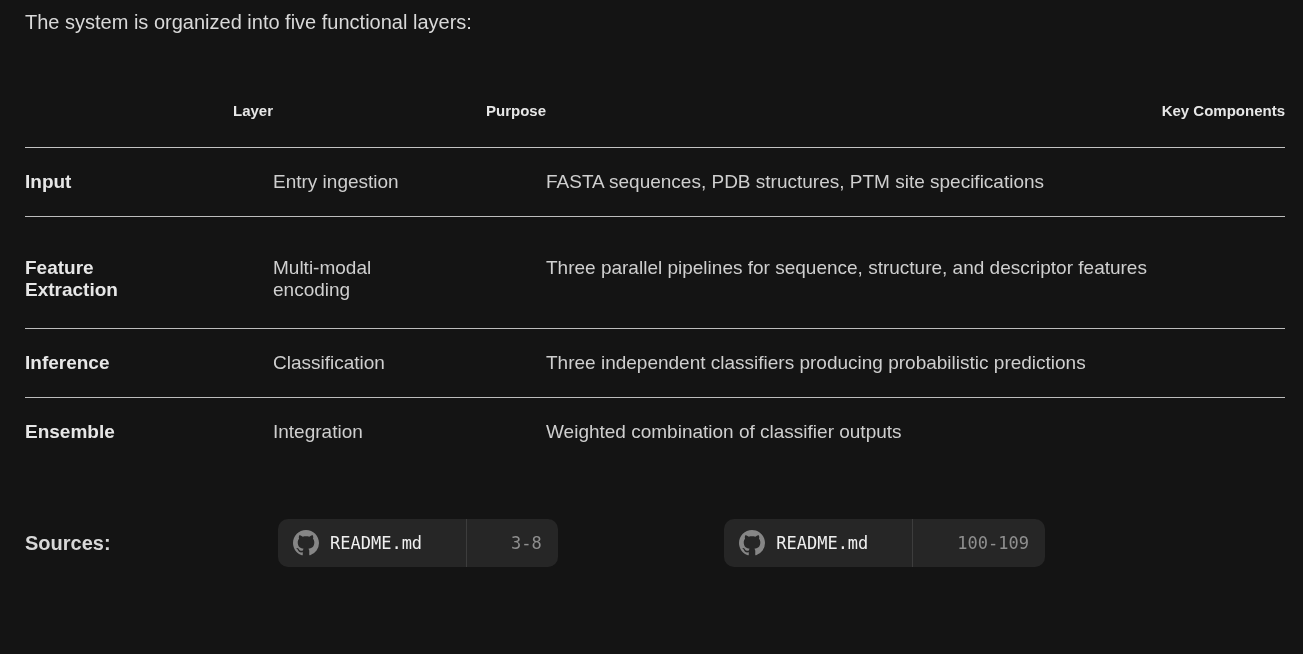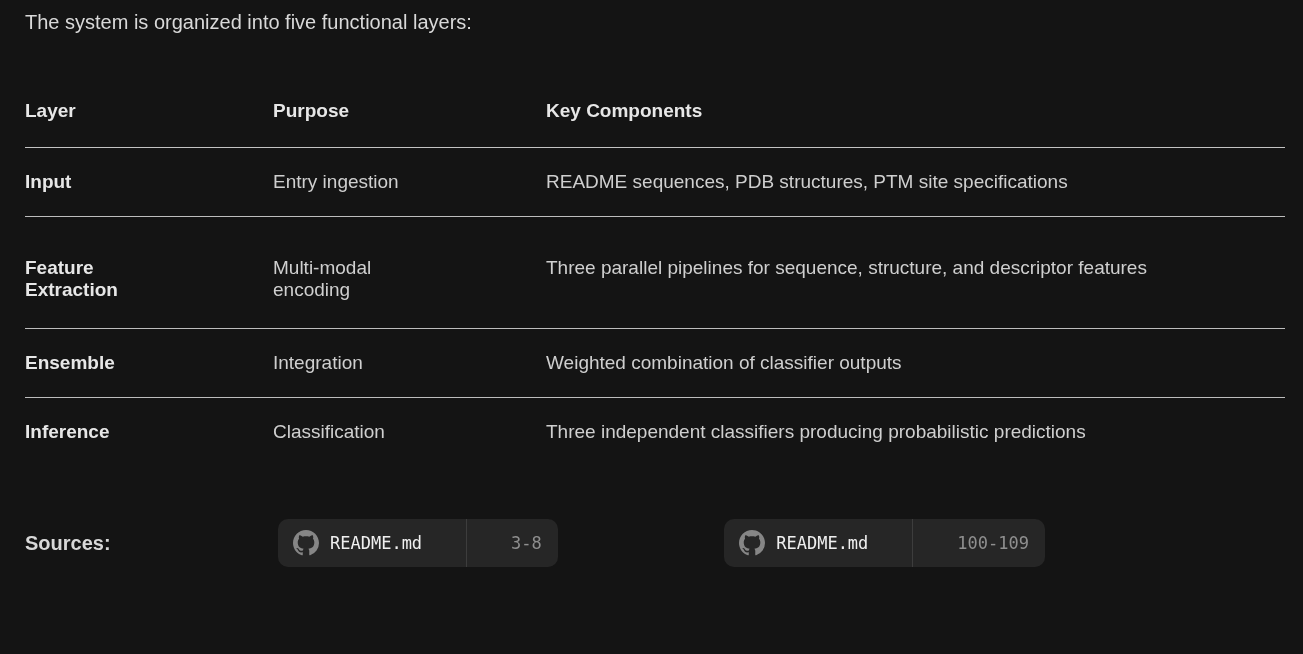--- a/index.html
+++ b/index.html
@@ -22,22 +22,22 @@
   }
   table.layers {
     border-collapse: collapse;
     table-layout: fixed;
     width: 1260px;
   }
   col.c1 { width: 248px; }
   col.c2 { width: 273px; }
   col.c3 { width: auto; }
   th {
-    text-align: left;
-    font-size: 19px;
+    text-align: right;
+    font-size: 15px;
     font-weight: 700;
     color: #e7e7e7;
     padding: 0 0 23px 0;
     border-bottom: 1px solid #c3c3c3;
     line-height: 26px;
   }
   td {
     vertical-align: top;
     font-size: 19px;
     line-height: 26px;
@@ -139,36 +139,36 @@
       <tr>
         <th>Layer</th>
         <th>Purpose</th>
         <th>Key Components</th>
       </tr>
     </thead>
     <tbody>
       <tr>
         <td class="col-layer">Input</td>
         <td class="col-purpose">Entry ingestion</td>
-        <td class="col-components">README sequences, PDB structures, PTM site specifications</td>
+        <td class="col-components">FASTA sequences, PDB structures, PTM site specifications</td>
       </tr>
       <tr class="row3">
         <td class="col-layer">Feature Extraction</td>
         <td class="col-purpose">Multi-modal encoding</td>
         <td class="col-components">Three parallel pipelines for sequence, structure, and descriptor features</td>
       </tr>
       <tr>
+        <td class="col-layer">Inference</td>
+        <td class="col-purpose">Classification</td>
+        <td class="col-components">Three independent classifiers producing probabilistic predictions</td>
+      </tr>
+      <tr>
         <td class="col-layer">Ensemble</td>
         <td class="col-purpose">Integration</td>
         <td class="col-components">Weighted combination of classifier outputs</td>
-      </tr>
-      <tr>
-        <td class="col-layer">Inference</td>
-        <td class="col-purpose">Classification</td>
-        <td class="col-components">Three independent classifiers producing probabilistic predictions</td>
       </tr>
     </tbody>
   </table>
 
   <div class="sources-row">
     <span class="sources-label">Sources:</span>
 
     <span class="source-badge">
       <span class="file-part">
         <span class="gh-icon">

